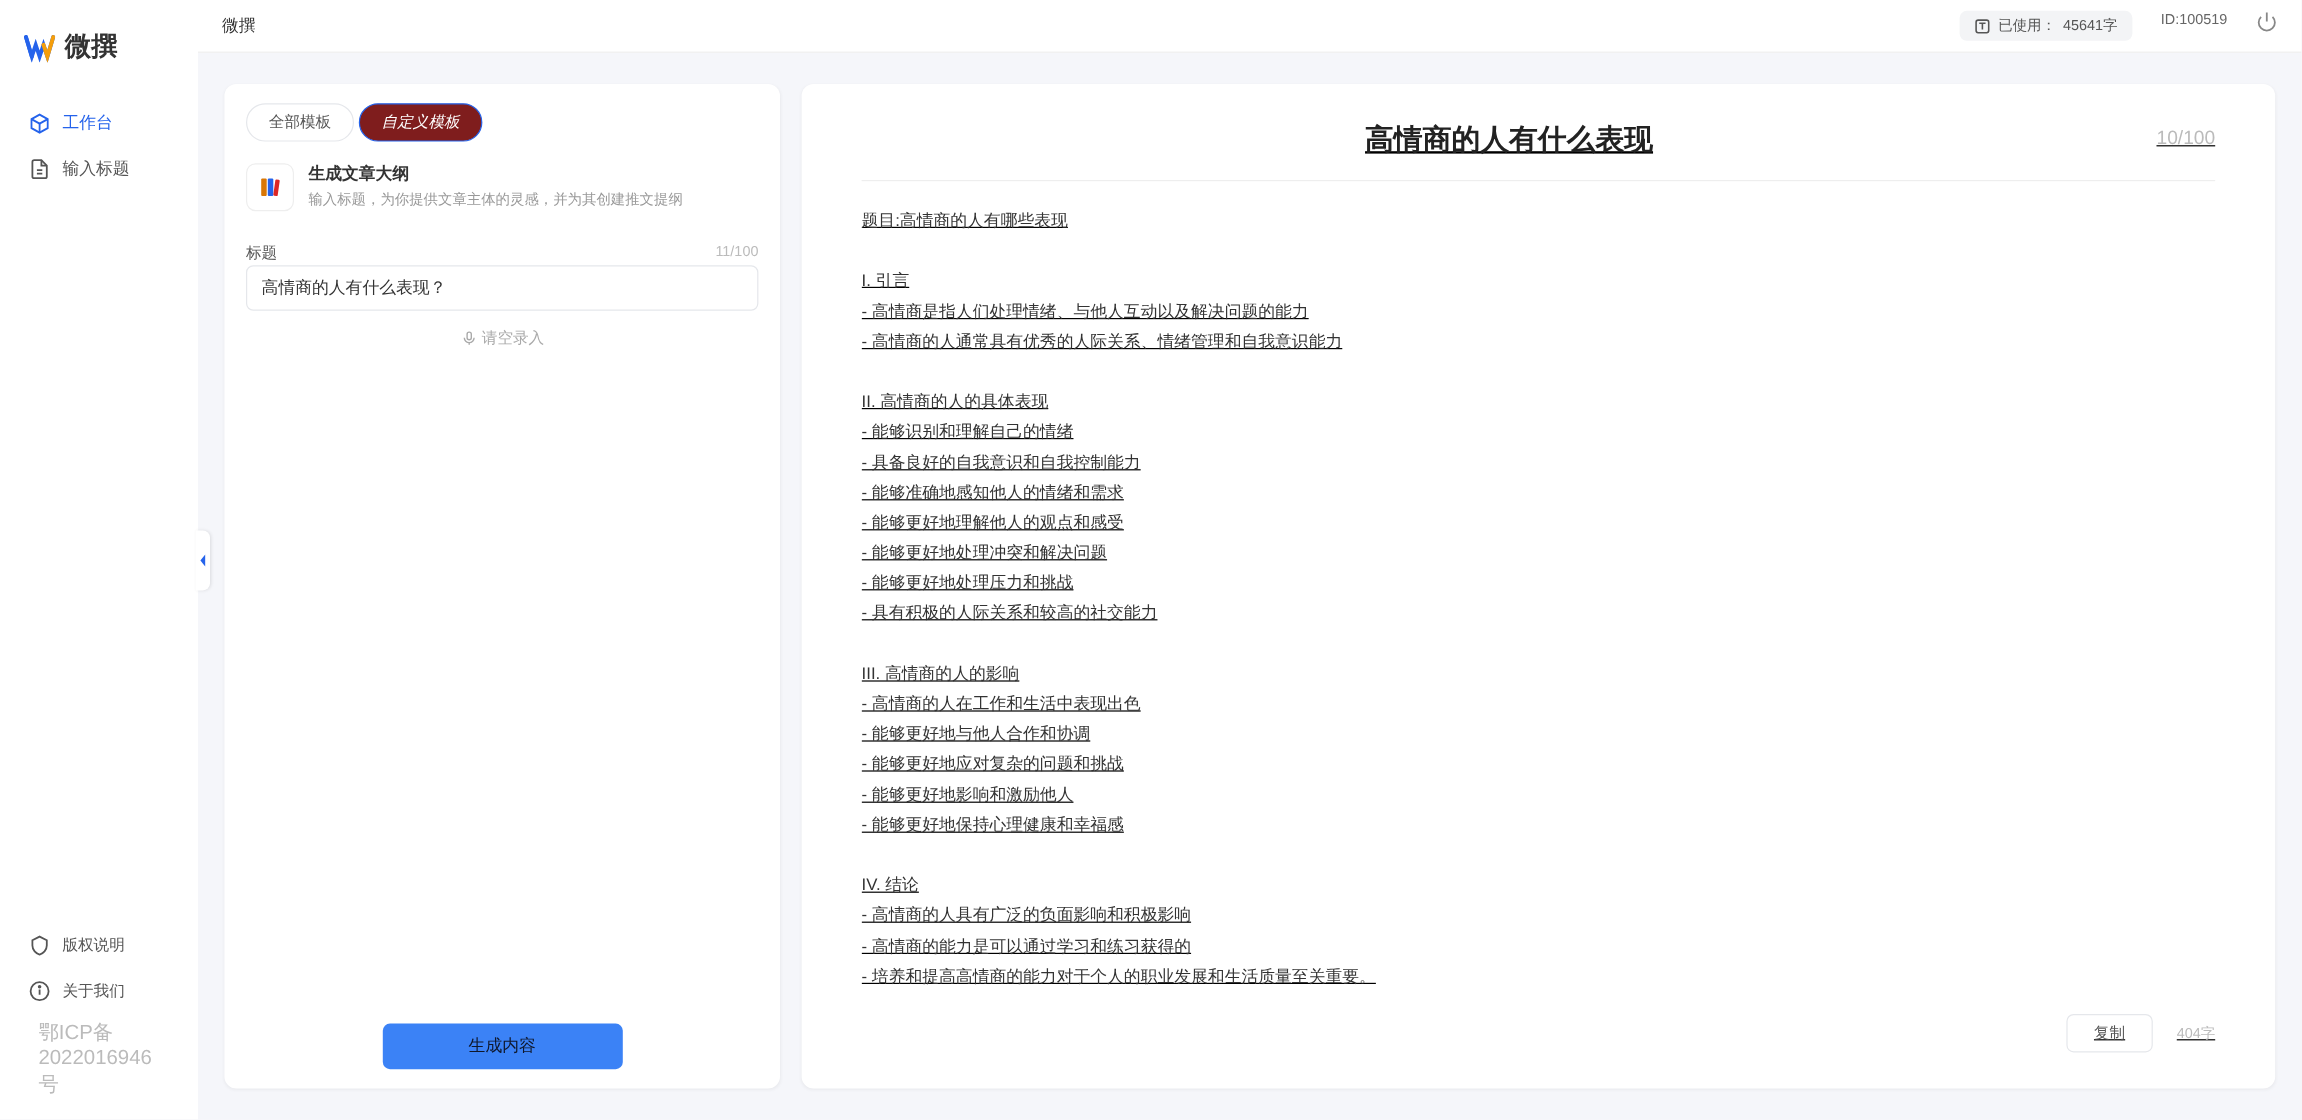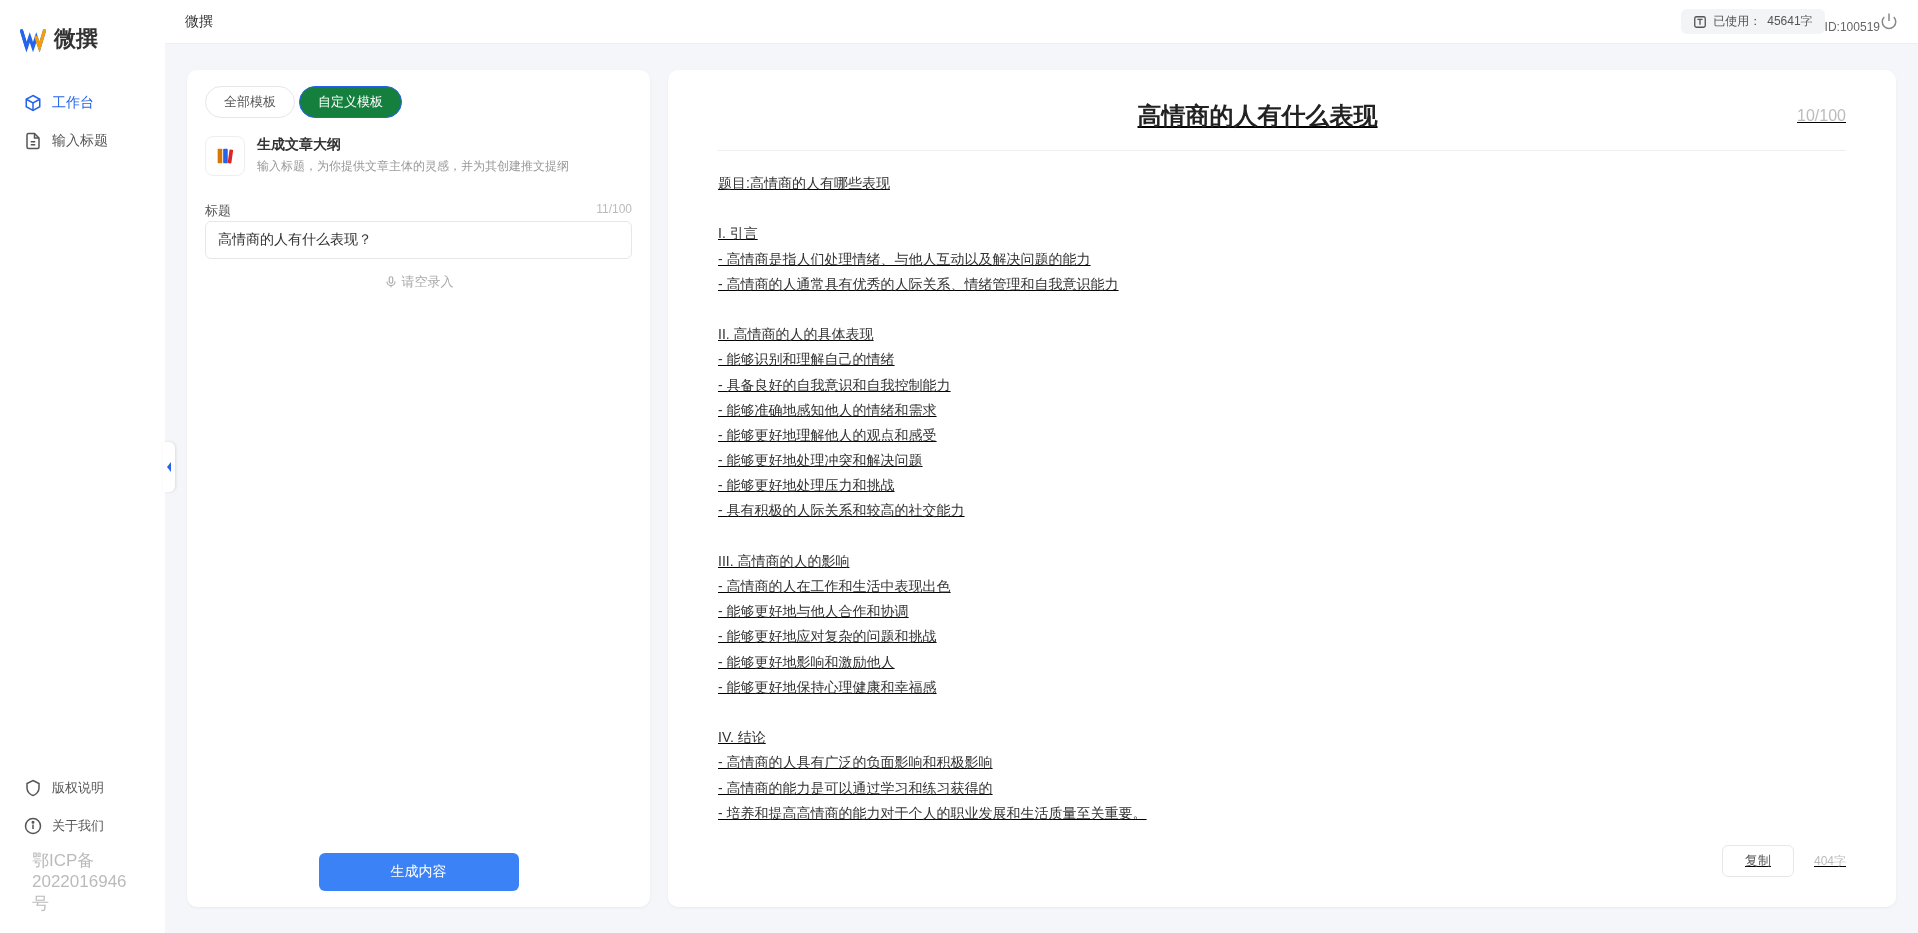--- a/index.html
+++ b/index.html
@@ -17,49 +17,49 @@
 .nav-item svg { width: 18px; height: 18px; flex-shrink: 0; }
 .nav-footer { padding-bottom: 8px; }
 .nav-footer .nav-item { font-size: 13px; }
 .icp { font-size: 17px; color: #bbb; padding: 4px 32px 10px; }
 .collapse-handle { position: absolute; right: -10px; top: 50%; transform: translateY(-50%); width: 12px; height: 50px; background: #fff; border-radius: 0 6px 6px 0; display: flex; align-items: center; justify-content: center; cursor: pointer; box-shadow: 1px 0 3px rgba(0,0,0,0.1); }
 .collapse-handle svg { width: 8px; height: 12px; }
 
 .main { flex: 1; background: #f5f6fa; display: flex; flex-direction: column; }
 .topbar { height: 44px; background: #fff; display: flex; align-items: center; padding: 0 20px; justify-content: space-between; border-bottom: 1px solid #eee; }
 .topbar-title { font-size: 14px; color: #333; }
-.topbar-right { display: flex; align-items: flex-end; }
+.topbar-right { display: flex; align-items: flex-start; gap: 24px; }
 .usage-badge { background: #f3f4f6; border-radius: 6px; padding: 4px 12px; font-size: 12px; color: #555; display: flex; align-items: center; gap: 6px; }
 .usage-badge svg { width: 14px; height: 14px; }
 .user-id { font-size: 12px; color: #666; }
 .power-btn svg { width: 18px; height: 18px; color: #888; }
 
 .content-area { flex: 1; display: flex; gap: 18px; padding: 26px 22px; }
 .panel { background: #fff; border-radius: 10px; box-shadow: 0 1px 3px rgba(0,0,0,0.05); }
 
 .left-panel { width: 463px; display: flex; flex-direction: column; padding: 16px 18px; justify-content: space-between; }
 .tabs { display: flex; gap: 4px; margin-bottom: 18px; }
 .tab { padding: 6px 18px; border-radius: 16px; font-size: 13px; border: 1px solid #e5e7eb; cursor: pointer; background: #fff; color: #555; }
-.tab.active { background: #15803d; color: #fff; border-color: #2563eb; }
+.tab.active { background: #7f1d1d; color: #fff; border-color: #2563eb; font-style: italic; }
 
 .template-card { display: flex; gap: 12px; margin-bottom: 26px; }
 .template-icon { width: 40px; height: 40px; border-radius: 8px; background: #fff; border: 1px solid #eee; display: flex; align-items: center; justify-content: center; font-size: 20px; }
 .template-info { flex: 1; }
 .template-name { font-size: 14px; font-weight: 600; color: #333; margin-bottom: 4px; }
 .template-desc { font-size: 12px; color: #999; }
 
 .field-row { display: flex; justify-content: space-between; margin-bottom: 1px; }
 .field-label { font-size: 13px; color: #555; }
 .field-counter { font-size: 12px; color: #bbb; }
 .text-input { width: 100%; border: 1px solid #e5e7eb; border-radius: 6px; padding: 10px 12px; font-size: 14px; color: #333; outline: none; }
 .voice-btn { display: flex; align-items: center; justify-content: center; gap: 4px; margin-top: 14px; color: #aaa; font-size: 13px; cursor: pointer; }
 .voice-btn svg { width: 14px; height: 14px; }
 
 .left-panel-footer { margin-top: auto; display: flex; justify-content: center; padding-top: 16px; }
-.generate-btn { background: #3b82f6; color: #ffffff; border: none; border-radius: 6px; padding: 10px 0; width: 200px; font-size: 14px; cursor: pointer; }
+.generate-btn { background: #3b82f6; color: #0f172a; border: none; border-radius: 6px; padding: 10px 0; width: 200px; font-size: 14px; cursor: pointer; }
 
 .right-panel { flex: 1; padding: 30px 50px; display: flex; flex-direction: column; position: relative; text-decoration: underline; }
 .doc-title-row { border-bottom: 1px solid #eee; padding-bottom: 18px; margin-bottom: 20px; display: flex; align-items: center; }
 .doc-title { flex: 1; text-align: center; font-size: 24px; font-weight: 600; color: #222; font-family: "Songti SC", "SimSun", serif; }
 .doc-title-counter { font-size: 16px; color: #bbb; }
 .doc-body { font-size: 14px; color: #333; line-height: 1.8; flex: 1; white-space: pre-line; overflow: auto; }
 .right-panel-footer { display: flex; justify-content: flex-end; align-items: center; gap: 20px; margin-top: 4px; }
 .copy-btn { border: 1px solid #e5e7eb; background: #fff; border-radius: 6px; padding: 6px 22px; font-size: 13px; color: #555; cursor: pointer; }
 .word-count { font-size: 12px; color: #bbb; }
 </style>

